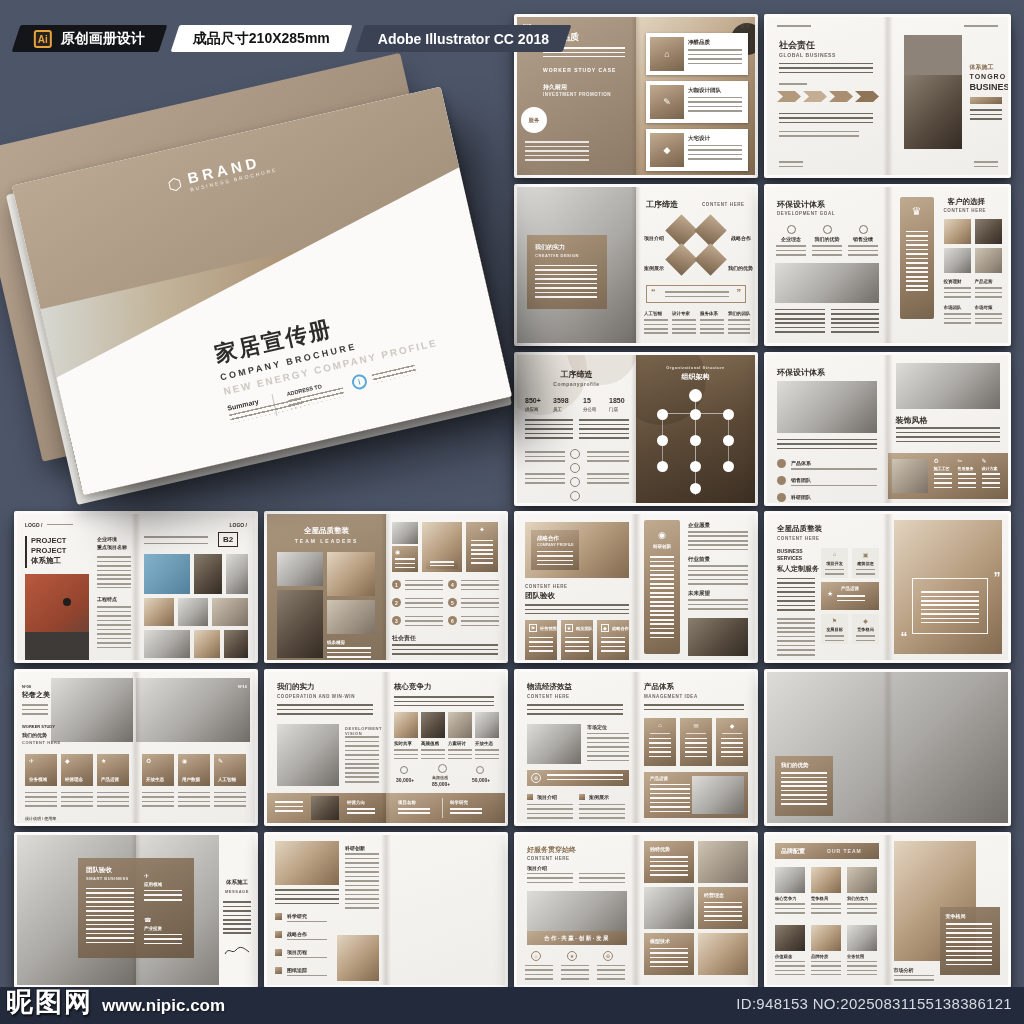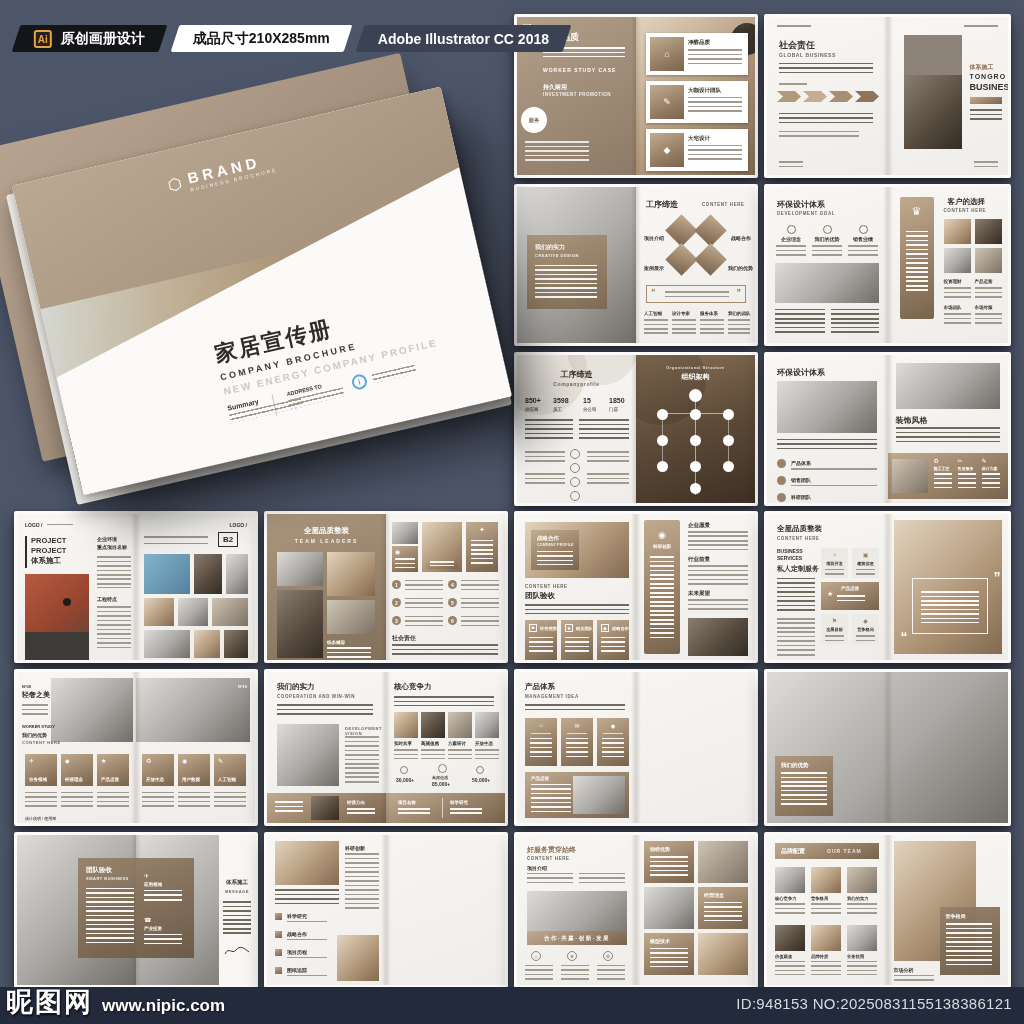--- a/index.html
+++ b/index.html
@@ -599,20 +599,38 @@
       <div class="d" style="left:56px;top:5px;width:1px;height:20px;background:rgba(255,255,255,.6)"></div>
       <div class="labw" style="left:64px;top:7px;font-size:4.5px">科学研究</div>
       <div class="tlw" style="left:64px;top:15px;width:32px;height:8px"></div>
     </div>
   </div>
   <div class="fold"></div>
 </div>
 
 <div class="spread" style="left:514px;top:669px;width:244px;height:157px">
   <div class="page">
+    <div class="lab" style="left:10px;top:10px;font-size:7.5px">物流经济效益</div>
+    <div class="en" style="left:10px;top:22px;font-size:4.5px">CONTENT HERE</div>
+    <div class="tl dk" style="left:10px;top:32px;width:96px;height:14px"></div>
+    <div class="ph cool" style="left:10px;top:52px;width:54px;height:40px"></div>
+    <div class="lab" style="left:70px;top:52px;font-size:5px">市场定位</div>
+    <div class="tl" style="left:70px;top:61px;width:42px;height:31px"></div>
+    <div class="bc" style="left:10px;top:98px;width:102px;height:16px">
+      <div class="circ" style="left:4px;top:3px;width:10px;height:10px;border:1px solid rgba(255,255,255,.9);color:#fff;font-size:5px;display:flex;align-items:center;justify-content:center">♻</div>
+      <div class="tlw" style="left:20px;top:4px;width:76px;height:8px"></div>
+    </div>
+    <div class="bc" style="left:10px;top:122px;width:6px;height:6px"></div>
+    <div class="lab" style="left:20px;top:122px;font-size:5px">项目介绍</div>
+    <div class="tl" style="left:10px;top:132px;width:46px;height:16px"></div>
+    <div class="bc" style="left:62px;top:122px;width:6px;height:6px"></div>
+    <div class="lab" style="left:72px;top:122px;font-size:5px">案例展示</div>
+    <div class="tl" style="left:62px;top:132px;width:46px;height:16px"></div>
+  </div>
+  <div class="page">
     <div class="lab" style="left:8px;top:10px;font-size:7.5px">产品体系</div>
     <div class="en" style="left:8px;top:22px;font-size:4.5px">MANAGEMENT IDEA</div>
     <div class="tl dk" style="left:8px;top:32px;width:100px;height:8px"></div>
     <div class="bc" style="left:8px;top:46px;width:32px;height:48px">
       <div class="labw" style="left:0;right:0;top:4px;text-align:center;font-size:6px">⌂</div>
       <div class="d" style="left:6px;top:15px;right:6px;height:1px;background:rgba(255,255,255,.7)"></div>
       <div class="tlw" style="left:5px;top:20px;width:22px;height:22px"></div>
     </div>
     <div class="bc" style="left:44px;top:46px;width:32px;height:48px">
       <div class="labw" style="left:0;right:0;top:4px;text-align:center;font-size:6px">✉</div>

